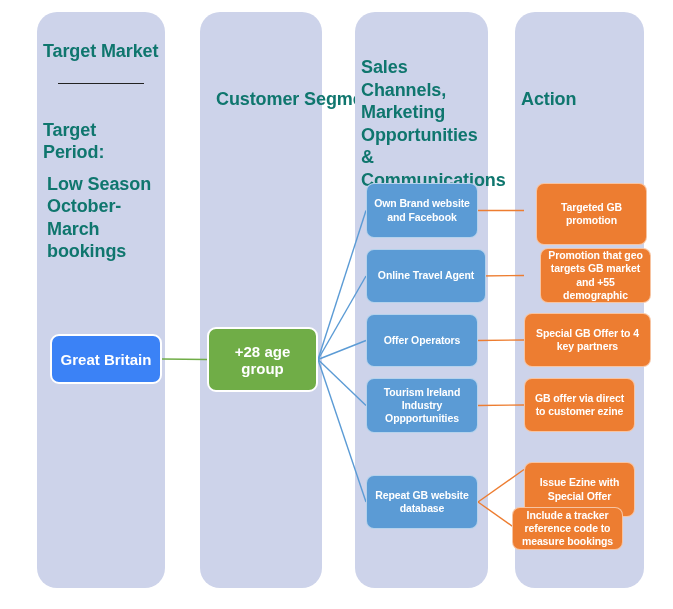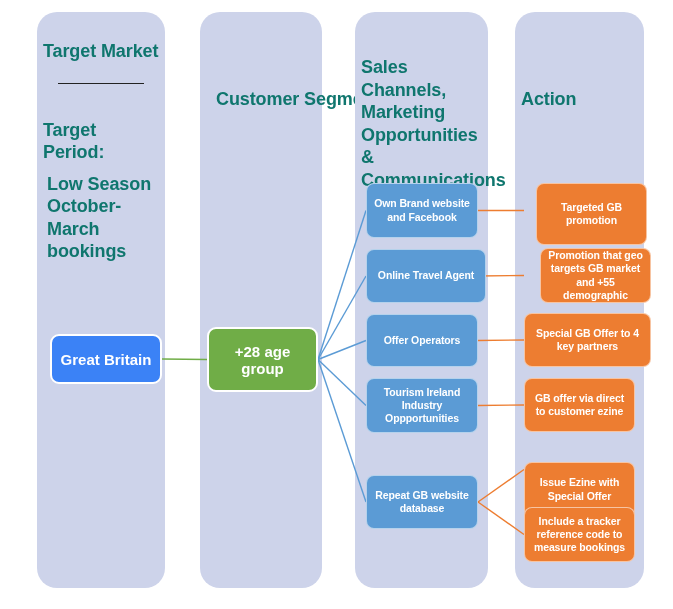--- a/index.html
+++ b/index.html
@@ -135,15 +135,15 @@
   <div class="node small orange" style="left:536px; top:183px; width:111px; height:62px;">Targeted GB promotion</div>
 
   <div class="node small orange" style="left:524px; top:248px; width:111px; height:55px;margin-left:16px;">Promotion that geo targets GB market and +55 demographic</div>
 
   <div class="node small orange" style="left:524px; top:313px; width:127px; height:54px;">Special  GB Offer to 4 key partners</div>
 
   <div class="node small orange" style="left:524px; top:378px; width:111px; height:54px;">GB offer via direct to customer ezine</div>
 
   <div class="node small orange" style="left:524px; top:442px; width:111px; height:55px;margin-top:20px;">Issue Ezine with Special Offer</div>
 
-  <div class="node small orange" style="left:524px; top:507px; width:111px; height:55px;">Include a tracker reference code to measure bookings</div>
+  <div class="node small orange" style="left:512px; top:507px; width:111px; height:43px;">Include a tracker reference code to measure bookings</div>
 
 </div>
 
 </body></html>

